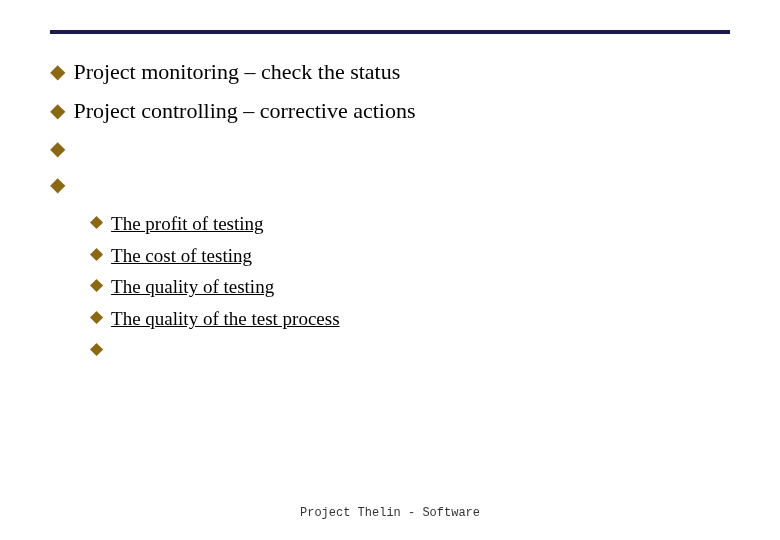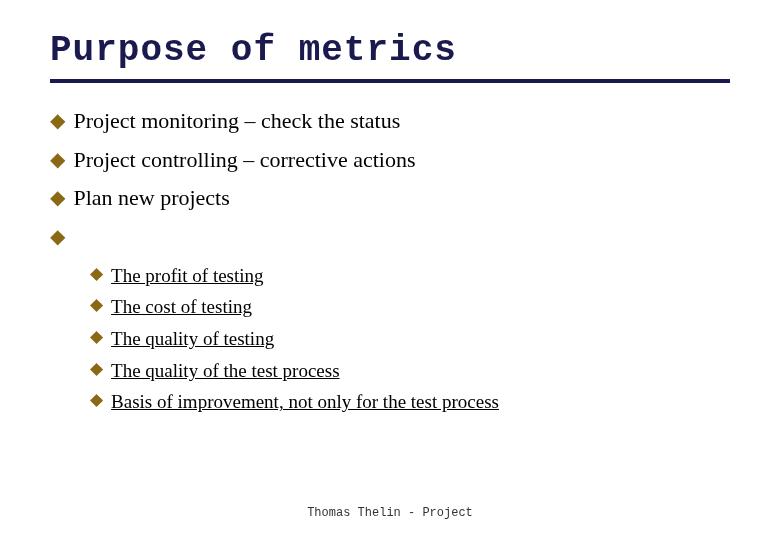--- a/index.html
+++ b/index.html
@@ -102,38 +102,36 @@
       font-size: 12px;
       color: #333333;
       margin-top: auto;
       padding-top: 10px;
     }
   </style>
 </head>
 <body>
 
 <div class="slide">
-  <div class="title">Purpose of metrics</div>
   <div class="divider"></div>
 
   <div class="content">
 
     <div class="bullet-item">
       <span class="diamond">◆</span>
       <span class="text">Project monitoring – check the status</span>
     </div>
 
     <div class="bullet-item">
       <span class="diamond">◆</span>
       <span class="text">Project controlling – corrective actions</span>
     </div>
 
     <div class="bullet-item">
       <span class="diamond">◆</span>
-      <span class="text">Plan new projects</span>
     </div>
 
     <div class="bullet-item">
       <span class="diamond">◆</span>
     </div>
 
     <div class="sub-bullets">
 
       <div class="sub-bullet-item">
         <span class="diamond">◆</span>
@@ -150,23 +148,22 @@
         <span class="text">The quality of testing</span>
       </div>
 
       <div class="sub-bullet-item">
         <span class="diamond">◆</span>
         <span class="text">The quality of the test process</span>
       </div>
 
       <div class="sub-bullet-item">
         <span class="diamond">◆</span>
-        <span class="text">Basis of improvement, not only for the test process</span>
       </div>
 
     </div>
 
   </div>
 
   <div class="footer">
-    <div>Thomas Thelin - Project</div>
+    <div>Project Thelin - Software</div>
   </div>
 </div>
 
 </body></html>

